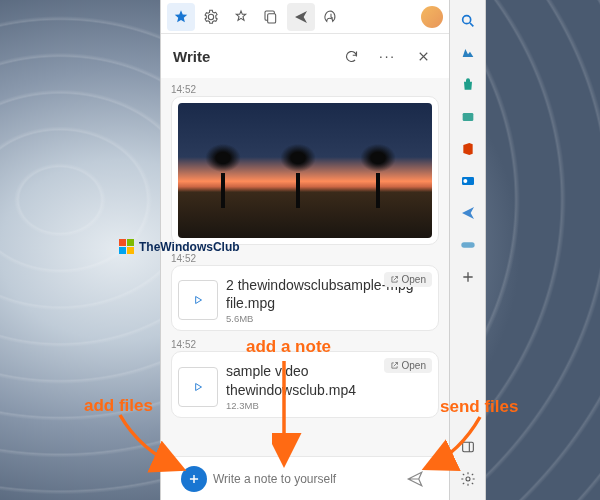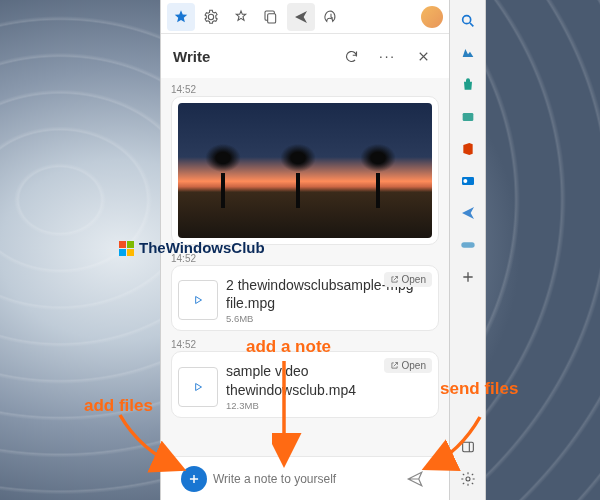--- a/index.html
+++ b/index.html
@@ -38,21 +38,21 @@
 .addbtn svg{width:14px;height:14px}
 .noteinput{flex:1;border:none;outline:none;font-size:12px;color:#666;background:transparent}
 .sendbtn{width:28px;height:28px;display:flex;align-items:center;justify-content:center;cursor:pointer;color:#888}
 .sendbtn svg{width:18px;height:18px}
 .sidebar{position:absolute;left:450px;top:0;width:36px;height:500px;background:#f3f3f3;border-right:1px solid #d0d0d0;display:flex;flex-direction:column;align-items:center;padding:10px 0;gap:10px}
 .sicon{width:22px;height:22px;display:flex;align-items:center;justify-content:center;cursor:pointer;border-radius:3px}
 .sicon svg{width:16px;height:16px}
 .sidebar .spacer{flex:1}
 .anno{position:absolute;font-size:17px;color:#ff6a13;font-weight:700;pointer-events:none;white-space:nowrap}
 .arrow{position:absolute;pointer-events:none}
-.brand{position:absolute;left:119px;top:239px;display:flex;align-items:flex-end;gap:5px;font-size:15px;color:#0a2a5a;font-weight:600}
+.brand{position:absolute;left:119px;top:239px;display:flex;align-items:flex-end;gap:5px;font-size:12px;color:#0a2a5a;font-weight:600}
 .brand .logo{width:15px;height:15px;display:grid;grid-template:1fr 1fr/1fr 1fr;gap:1px}
 .brand .logo span:nth-child(1){background:#f25022}.brand .logo span:nth-child(2){background:#7fba00}.brand .logo span:nth-child(3){background:#00a4ef}.brand .logo span:nth-child(4){background:#ffb900}
 </style>
 </head>
 <body>
 
 <div class="bg"></div>
 
 <div class="panel">
   <div class="toolbar">
@@ -247,21 +247,21 @@
       <span></span>
       <span></span>
       <span></span>
       <span></span>
     </div>
   <span>TheWindowsClub</span>
 </div>
 
 <div class="anno" style="left:246px;top:337px">add a note</div>
 <div class="anno" style="left:84px;top:396px">add files</div>
-<div class="anno" style="left:440px;top:379px">send files</div>
+<div class="anno" style="left:440px;top:397px">send files</div>
 
 <svg class="arrow" style="left:110px;top:410px" width="90" height="65">
     <defs>
       <marker id="ah1" markerWidth="10" markerHeight="10" refX="8" refY="5" orient="auto">
         <path d="M0 0l10 5-10 5z" fill="#ff6a13"></path>
       </marker>
     </defs>
     <path d="M10 5 Q30 40 70 58" stroke="#ff6a13" stroke-width="3.5" fill="none" marker-end="url(#ah1)"></path>
   </svg>
 <svg class="arrow" style="left:272px;top:356px" width="30" height="115">

